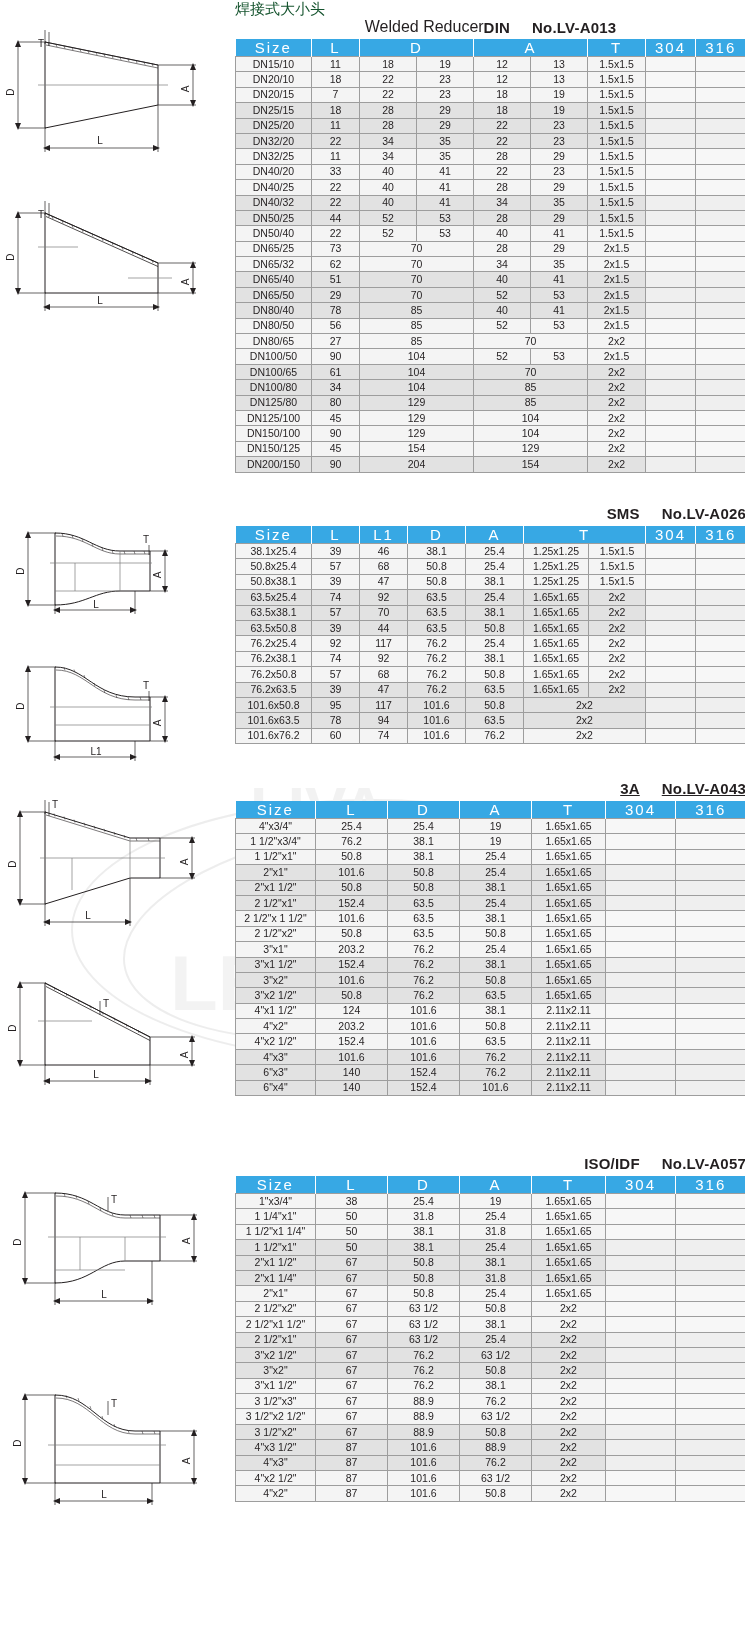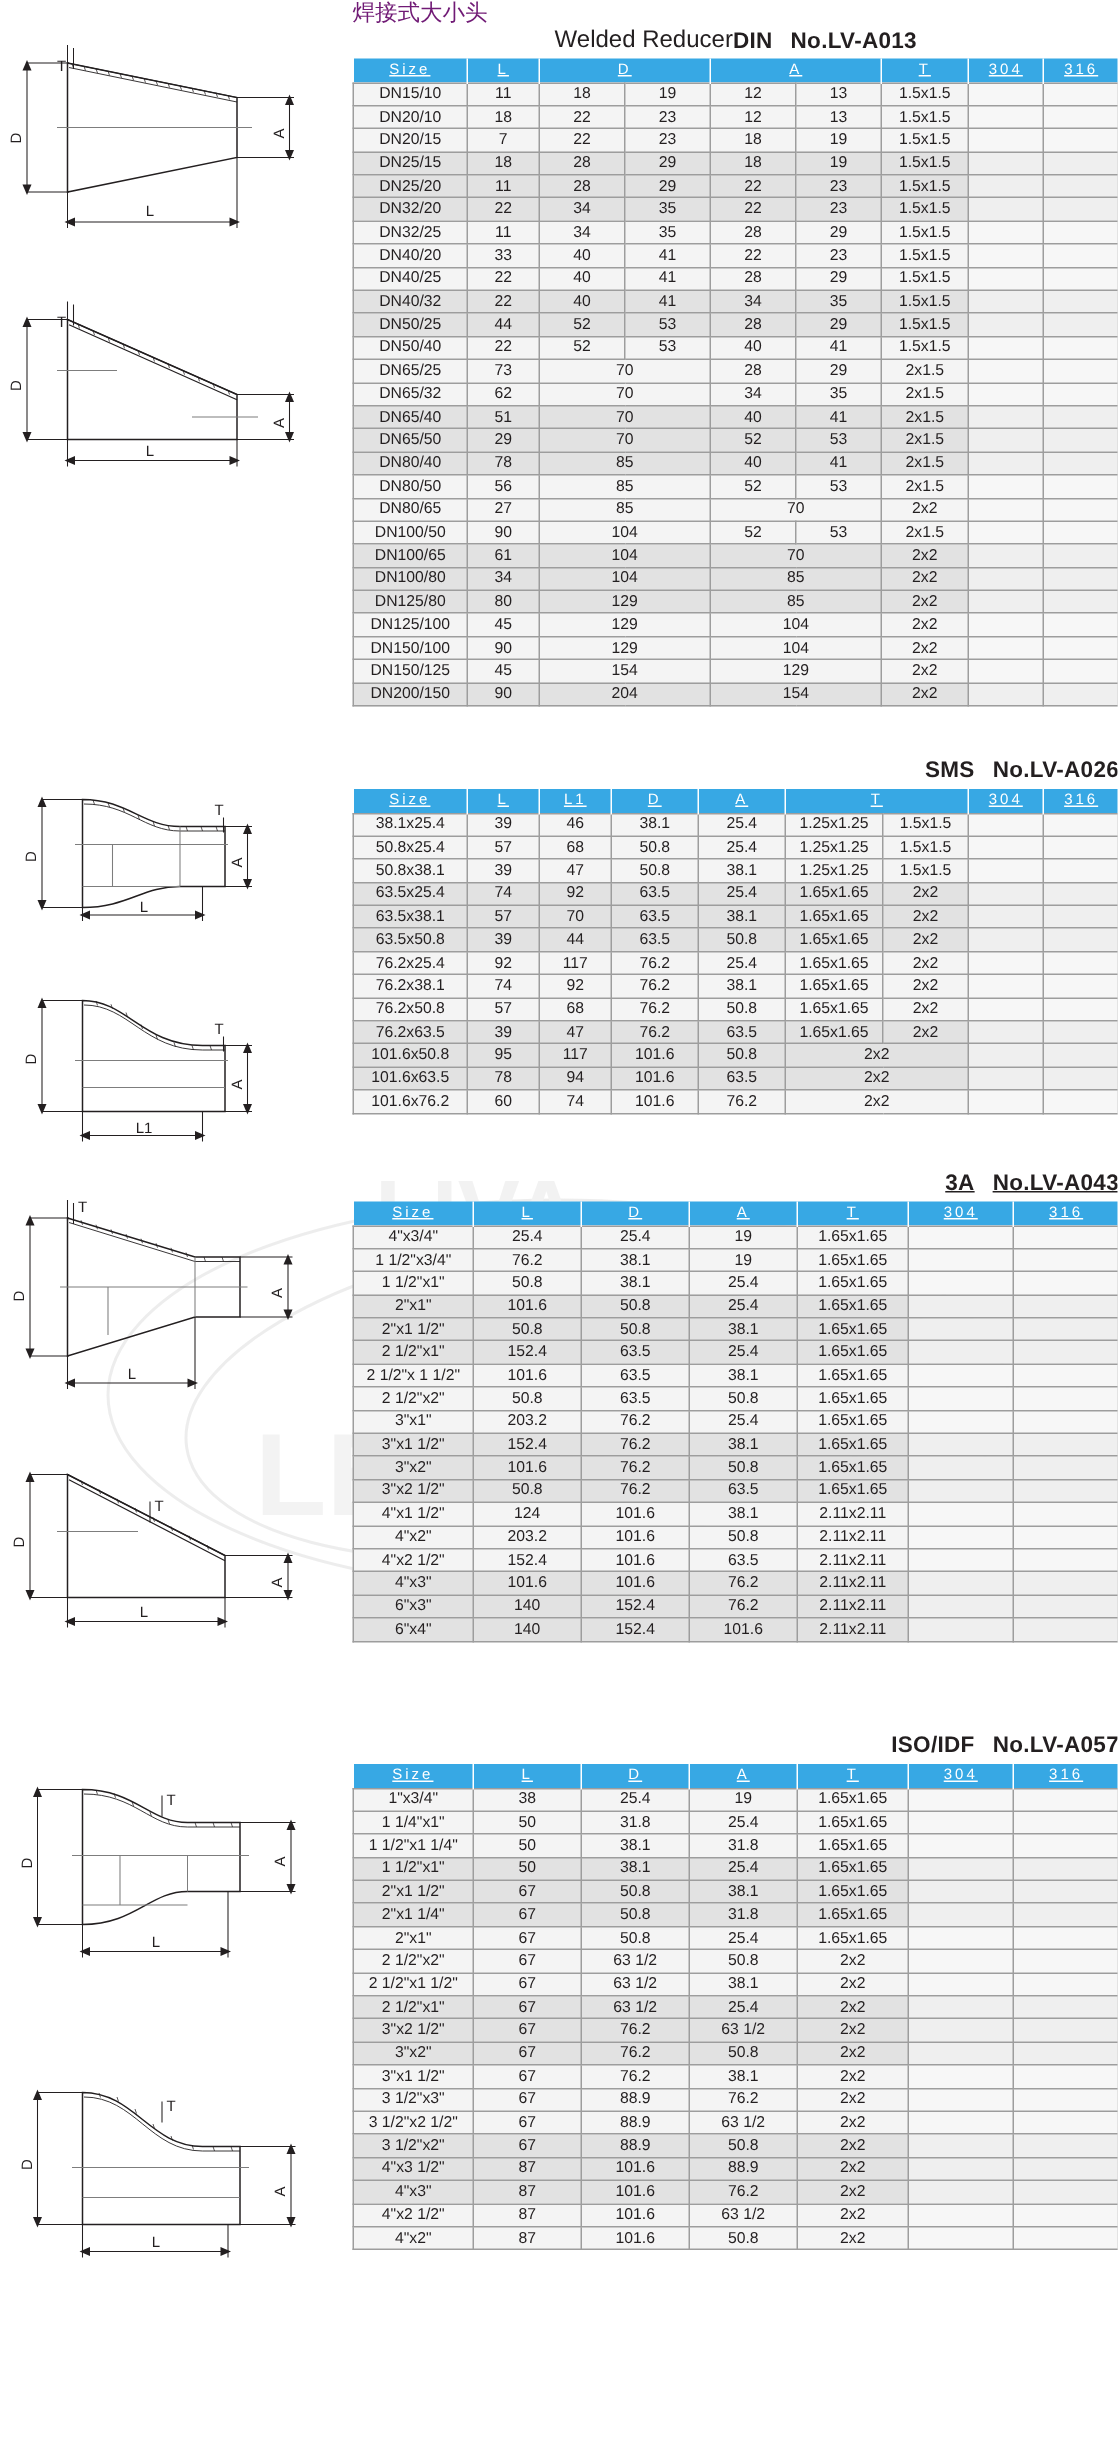--- a/index.html
+++ b/index.html
@@ -12,45 +12,44 @@
     position:relative;
     overflow:hidden;
   }
   .watermark {
     position:absolute; left:0; top:760px; width:745px; height:340px;
     pointer-events:none; z-index:0; opacity:.5;
   }
   .section { position:relative; z-index:1; }
 
   
-  .head-cn { font-size:15px; line-height:17px; color:#701a75; font-weight:400;}
+  .head-cn { font-size:15px; line-height:17px; color:#14532d; font-weight:400;}
   .head-en { font-size:16px; line-height:19px; color:#231f20; }
   .std-line {
     text-align:right; font-size:15px; font-weight:700; color:#231f20;
     letter-spacing:.2px; white-space:nowrap;
   }
-  .std-line .std { margin-right:12px; }
+  .std-line .std { margin-right:22px; }
 
   
   table.spec {
     border-collapse:collapse;
     width:100%;
     table-layout:fixed;
     font-size:10.5px;
   }
   table.spec th {
     background:#37a8e4;
     color:#ffffff;
     font-weight:400;
     letter-spacing:2px;
     height:16px;
-    font-size:10px;
+    font-size:15px;
     border-right:1px solid #ffffff;
     padding:0;
-    text-decoration:underline;
   }
   table.spec th:last-child { border-right:none; }
   table.spec td {
     border:1px solid #9d9d9d;
     text-align:center;
     height:15.4px;
     padding:0 1px;
     font-size:10.5px;
     color:#231f20;
     line-height:1.05;

